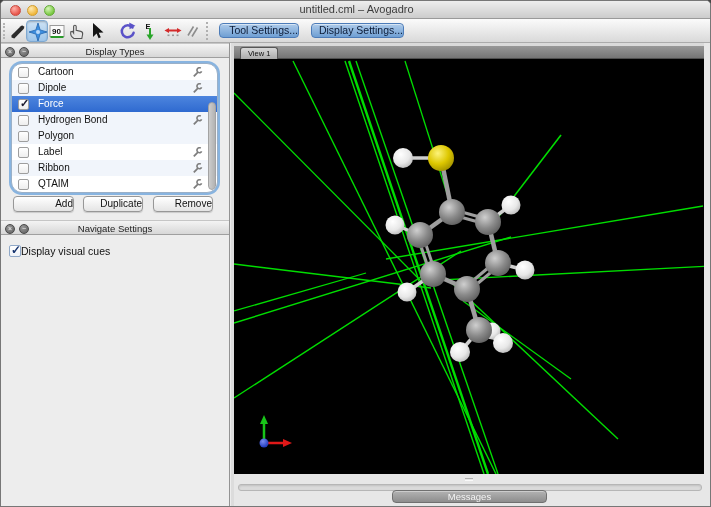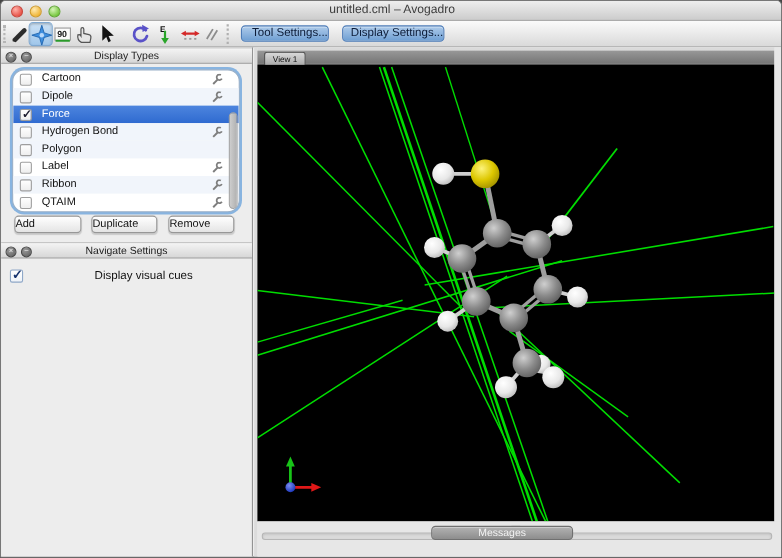--- a/index.html
+++ b/index.html
@@ -56,53 +56,53 @@
   .dt-check { position:absolute; left:6px; top:2.5px; width:11px; height:11px;
     background:linear-gradient(#ffffff,#eeeeee); border:1px solid #9e9e9e; border-radius:2px; }
   .dt-check .mark { position:absolute; left:1px; top:-3px; font-size:11px; font-weight:bold; color:#1a1a2e; }
   .dt-label { position:absolute; left:26px; top:2px; }
   .dt-wrench { position:absolute; right:14px; top:2.5px; width:11px; height:11px; }
   .dt-scrollbar { position:absolute; right:1px; top:38px; width:8px; height:88px;
     background:linear-gradient(90deg,#cdcdcd,#b2b2b2); border:1px solid #a3a3a3; border-radius:4px; }
 
   .push-btn { position:absolute; height:16px; border-radius:4px;
     background:linear-gradient(#ffffff,#e4e4e4); border:1px solid #979797;
-    font-size:10px; color:#111; text-align:left; line-height:14px;
+    font-size:10px; color:#111; text-align:right; line-height:14px;
     box-shadow:0 1px 1px rgba(0,0,0,.15); }
   #btn-add { left:12px; top:153px; width:61px; }
   #btn-duplicate { left:82px; top:153px; width:60px; }
   #btn-remove { left:152px; top:153px; width:60px; }
 
   .nav-header { position:absolute; left:0; top:177px; width:100%; }
   .cue-row { position:absolute; left:8px; top:202px; height:14px; font-size:10.5px; color:#111; }
   .cue-check { position:absolute; left:0; top:0; width:12px; height:12px;
     background:linear-gradient(#ffffff,#eef2f8); border:1px solid #8fa8c8; border-radius:2px; }
   .cue-check .mark { position:absolute; left:1px; top:-3px; font-size:12px; font-weight:bold; color:#16336e; }
-  .cue-label { position:absolute; left:32px; top:0; white-space:nowrap;padding-left:45px; }
+  .cue-label { position:absolute; left:12px; top:0; white-space:nowrap; }
 
   
   .gap-strip { position:absolute; left:230px; top:42px; width:3px; height:465px; background:#dcdcdc; }
   .content { position:absolute; left:233px; top:42px; width:478px; height:465px; background:#e7e7e7; }
   .tab-strip-top { position:absolute; left:0; top:0; width:470px; height:3px; background:#dadada; }
   .tabbar { position:absolute; left:0; top:3px; width:470px; height:13px;
     background:linear-gradient(#989898,#757575); border-bottom:1px solid #4e4e4e; }
   .tab { position:absolute; left:6px; top:1px; height:12px; padding:0 7px;
     background:linear-gradient(#d8d8d8,#ababab); border:1px solid #565656; border-bottom:none;
     border-radius:3px 3px 0 0; font-size:7.5px; color:#101010; line-height:11px; }
   .viewport { position:absolute; left:0; top:16px; width:470px; height:415px; background:#000; }
   .right-margin { position:absolute; left:470px; top:0; width:8px; height:431px; background:#e7e7e7; }
 
   
   .bottom-bar { position:absolute; left:0; top:431px; width:478px; height:34px; background:#e7e7e7; }
   .split-handle { position:absolute; left:231px; top:4px; width:8px; height:3px;
     border-top:1px solid #b0b0b0; border-bottom:1px solid #fafafa; }
   .groove { position:absolute; left:4px; top:10px; width:464px; height:7px;
     background:#dadada; border:1px solid #b6b6b6; border-radius:3px;
     box-shadow:inset 0 1px 2px rgba(0,0,0,.12); }
-  .messages-btn { position:absolute; left:158px; top:4px; width:129px; height:13px;
+  .messages-btn { position:absolute; left:158px; top:16px; width:155px; height:13px;
     background:linear-gradient(#b3b3b3,#8d8d8d); border:1px solid #707070; border-radius:4px;
     font-size:9.5px; color:#f4f4f4; text-align:center; line-height:12px;
     box-shadow:inset 0 1px 0 rgba(255,255,255,.35); }
 </style>
 </head>
 <body>
 
 <div class="window">
 
   <div class="titlebar">

